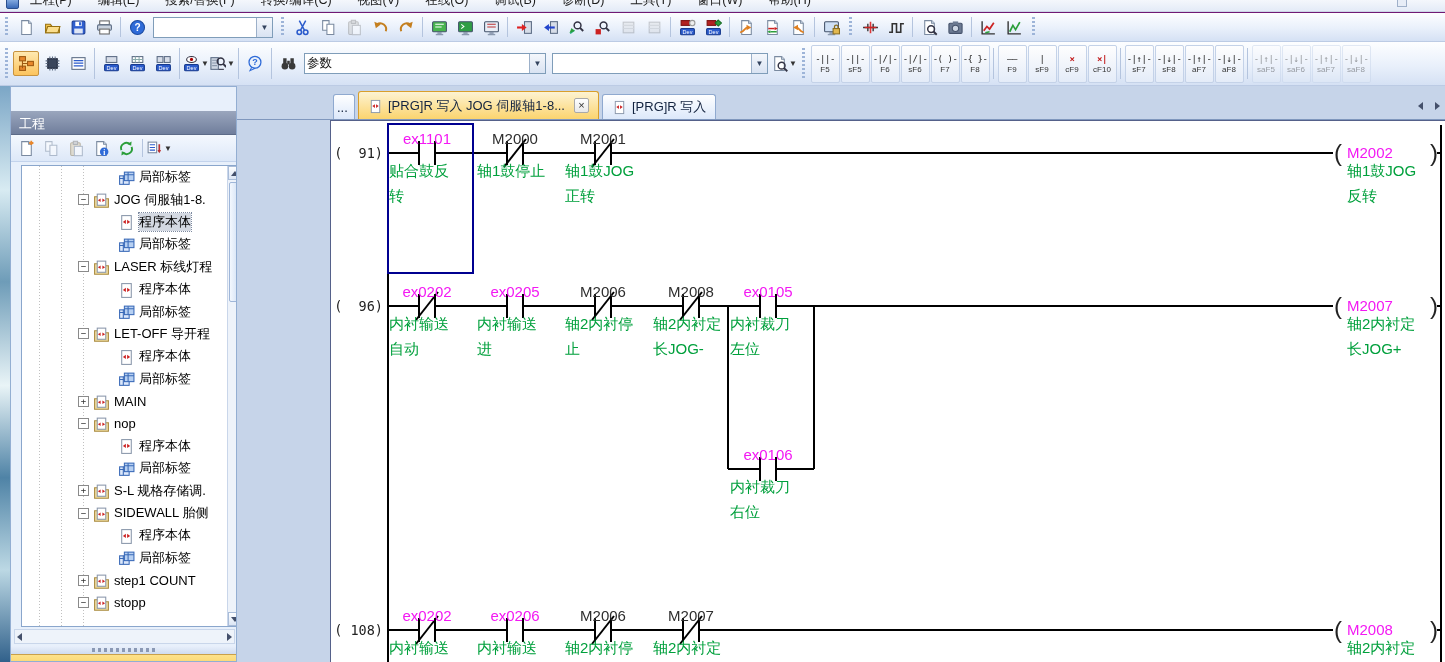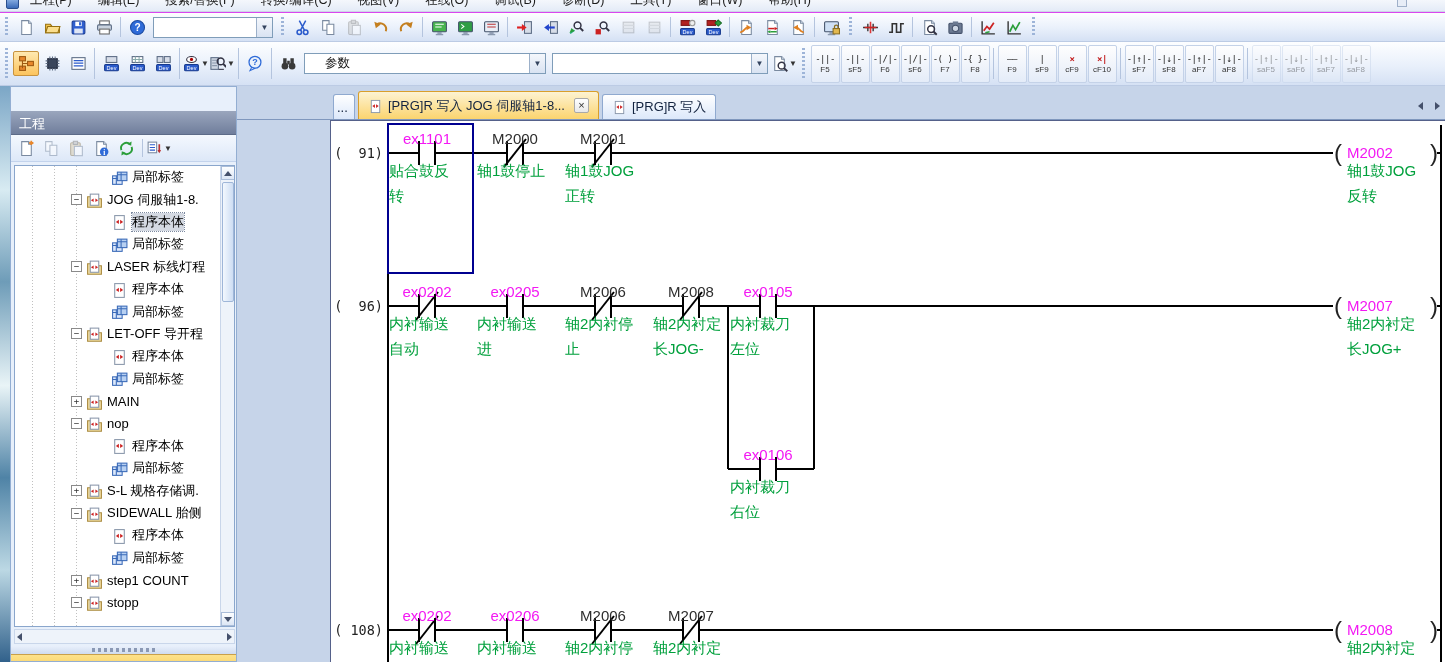--- a/index.html
+++ b/index.html
@@ -1,59 +1,59 @@
 <!DOCTYPE html>
 <html><head>
 <meta charset="utf-8">
 <style>
   * { margin:0; padding:0; box-sizing:border-box; }
   html,body { width:1445px; height:662px; overflow:hidden; }
   body { font-family:"Liberation Sans","DejaVu Sans",sans-serif; }
-  .screen { position:relative; width:1445px; height:662px; background:#d946ef; overflow:hidden; }
+  .screen { position:relative; width:1445px; height:662px; background:#701a75; overflow:hidden; }
 
   
   .menubar { position:absolute; left:0; top:0; width:1445px; height:12px; background:linear-gradient(#f4f7fc,#e4ebf7); border-bottom:1px solid #cdd6e6; overflow:hidden; }
   .menubar-inner { display:flex; gap:26px; padding-left:30px; font-size:12.5px; color:#1c1c1c; transform:translateY(-8px); white-space:nowrap; }
   .menu-winicon { position:absolute; left:6px; top:-4px; width:13px; height:13px; background:linear-gradient(#9ec1ee,#3a6ab8); border:1px solid #2a4f8e; border-radius:2px; }
   .menu-winbtns { position:absolute; right:14px; top:-3px; width:34px; height:12px; display:flex; gap:3px; }
   .menu-winbtns span { width:10px; height:10px; background:#e7edf7; border:1px solid #9fb0c9; }
 
   
   .toolbar { position:absolute; left:0; width:1445px; display:flex; align-items:center; background:linear-gradient(#fdfeff,#e9f0fb 55%,#d5e1f4); border-bottom:1px solid #bccbe4; }
   .tb1 { top:13px; height:29px; }
   .tb2 { top:42px; height:44px; }
   .grip { width:7px; height:70%; margin:0 3px; background-image:repeating-linear-gradient(#9db4d8 0 2px,transparent 2px 4px); background-size:3px 100%; background-repeat:no-repeat; background-position:2px 0; align-self:center; }
   .tsep { width:1px; height:70%; background:#b4c4de; margin:0 3px; align-self:center; }
   .tbtn { display:flex; align-items:center; justify-content:center; width:26px; height:25px; border:1px solid transparent; border-radius:2px; background:transparent; cursor:default; flex:none; }
   .tbtn.pressed { background:linear-gradient(#ffe8b0,#fcc45e); border-color:#c79340; }
   .tbtn.disabled { opacity:.42; filter:grayscale(.9); }
   .tbtn svg { width:17px; height:17px; }
   .drop-arrow { font-size:8px; color:#333; margin-left:1px; }
   .combo { display:flex; align-items:center; height:21px; background:#fff; border:1px solid #7f9db9; margin:0 3px; flex:none; }
-  .combo-text { flex:1; font-size:12.5px; padding:0 20px; color:#111; overflow:hidden; white-space:nowrap; }
+  .combo-text { flex:1; font-size:12.5px; padding:0 2px; color:#111; overflow:hidden; white-space:nowrap; }
   .combo-arrow { width:16px; height:100%; background:linear-gradient(#f4f7fc,#d9e3f2); border-left:1px solid #9cb0c9; display:flex; align-items:center; justify-content:center; font-size:8px; color:#33435e; }
   .ladbtn { width:29px; height:38px; border:1px solid #c4d2e8; border-radius:2px; background:linear-gradient(#fefefe,#e4ecf8); display:flex; flex-direction:column; align-items:center; justify-content:center; margin:0 0.5px; flex:none; cursor:default; }
   .ladbtn .ladsym { font-family:"DejaVu Sans Mono",monospace; font-size:9px; letter-spacing:-0.5px; color:#222; line-height:11px; white-space:nowrap; }
   .ladbtn .ladsym.red { color:#c21b1b; font-weight:bold; }
   .ladbtn .ladlabel { font-size:8px; color:#333; line-height:9px; }
   .ladbtn.disabled { opacity:.45; }
 
   
   .desktopstrip { position:absolute; left:0; top:86px; width:10px; height:576px;
     background:linear-gradient(180deg,#7ba6c6 0%,#d8ebf2 18%,#6e9cb8 34%,#e9f4f7 52%,#4f83a6 68%,#bcd8e4 84%,#31618b 100%); }
 
   
   .navpanel { position:absolute; left:10px; top:86px; width:227px; height:576px; background:#e8f0fb; border:1px solid #93aed2; overflow:hidden; }
   .nav-title { position:absolute; left:0; top:0; right:0; height:24px; display:flex; align-items:center; padding:0 7px; background:linear-gradient(#fcfdff,#d9e6f8); border-bottom:1px solid #c3d3ec; font-size:13px; color:#26364f; }
   .nav-title .spacer { flex:1; }
   .nav-title-btn { width:16px; height:16px; display:flex; align-items:center; justify-content:center; color:#3c4a62; font-size:12px; }
   .nav-section { position:absolute; left:0; top:24px; right:0; height:24px; background:linear-gradient(#9aa6bd,#707e9c); color:#fff; font-size:13px; padding:4px 8px; border-bottom:1px solid #5d6b88; }
   .nav-tools { position:absolute; left:0; top:48px; right:0; height:27px; display:flex; align-items:center; gap:1px; padding:0 3px; background:linear-gradient(#f4f8fe,#dde8f8); border-bottom:1px solid #c3d3ec; }
   .nav-tools .tbtn { width:24px; height:23px; }
-  .nav-tree { position:absolute; left:3px; top:78px; width:221px; height:462px; background:#fff; border:1px solid #8aa6cc; overflow:hidden; }
+  .nav-tree { position:absolute; left:10px; top:78px; width:221px; height:462px; background:#fff; border:1px solid #8aa6cc; overflow:hidden; }
   .treerows { position:absolute; left:0; top:0; right:14px; bottom:0; overflow:hidden;
      background-image:repeating-linear-gradient(#c0c0c0 0 1px,transparent 1px 3px),repeating-linear-gradient(#c0c0c0 0 1px,transparent 1px 3px),repeating-linear-gradient(#c0c0c0 0 1px,transparent 1px 3px);
      background-size:1px 100%,1px 100%,1px 100%; background-repeat:no-repeat; background-position:17px 0,39px 0,61px 0; }
   .trow { display:flex; align-items:center; height:22.4px; font-size:13px; color:#000; white-space:nowrap; }
   .expandbox { width:11px; height:11px; border:1px solid #8a8a8a; background:#fff; font-size:9px; line-height:9px; text-align:center; color:#333; margin-right:4px; flex:none; font-family:"DejaVu Sans Mono",monospace; }
   .trow .ticon { width:17px; height:15px; margin-right:4px; flex:none; }
   .trow .tlabel { overflow:hidden; }
   .trow.selected .tlabel { background:#d4d9e2; outline:1px dotted #7d8aa0; }
   .vscroll { position:absolute; right:0; top:0; width:14px; bottom:0; background:#eef3fa; border-left:1px solid #c9d6ea; }
   .vscroll .arr { position:absolute; left:0; width:14px; height:14px; background:linear-gradient(#fdfeff,#dce6f5); border:1px solid #aabdd9; display:flex; align-items:center; justify-content:center; }

